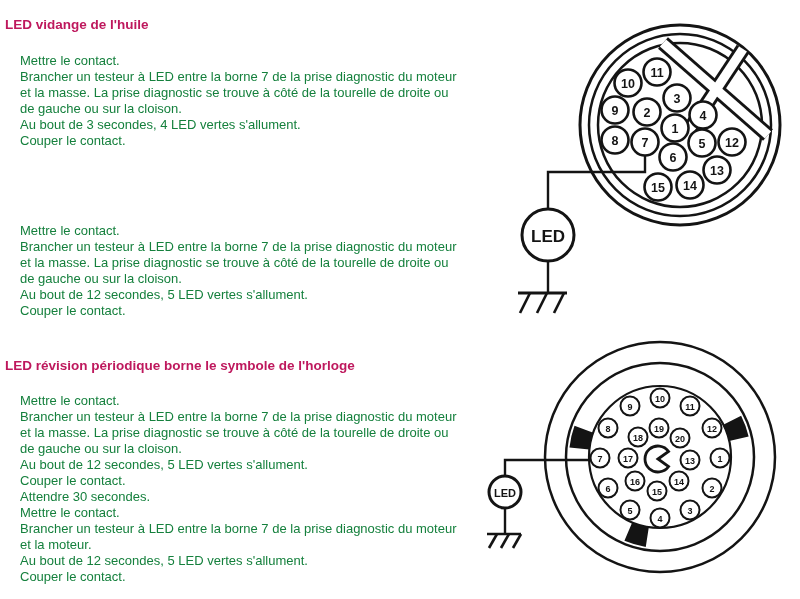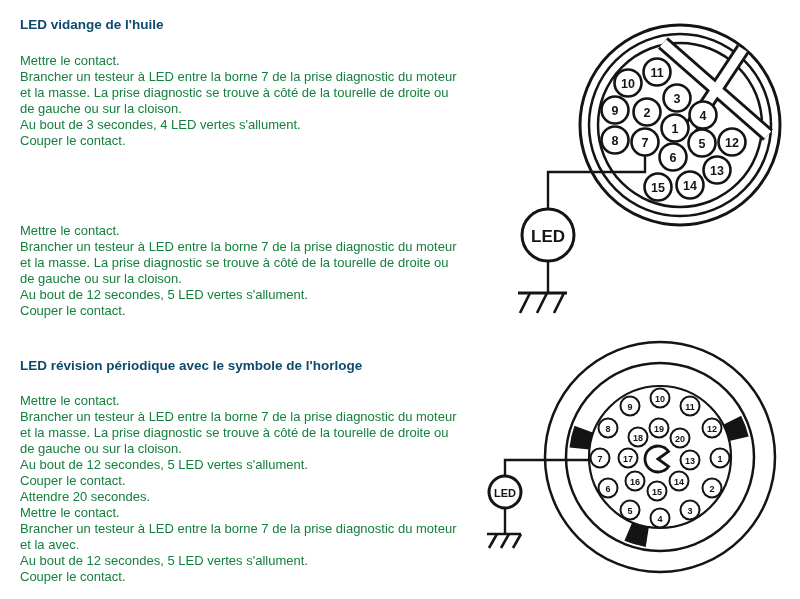--- a/index.html
+++ b/index.html
@@ -1,18 +1,18 @@
 <!DOCTYPE html>
 <html><head>
 <meta charset="utf-8">
 <style>
   html,body{margin:0;padding:0;background:#fff;}
   #page{position:relative;width:800px;height:599px;background:#ffffff;overflow:hidden;
         font-family:"Liberation Sans", sans-serif;}
-  .heading{position:absolute;left:20px;font-weight:bold;font-size:13.5px;color:#0c4a6e;white-space:nowrap;}
+  .heading{position:absolute;left:5px;font-weight:bold;font-size:13.5px;color:#be185d;white-space:nowrap;}
   .bodyblock{position:absolute;left:20px;color:#15803d;font-size:13px;line-height:16px;}
   .bodyline{white-space:nowrap;height:16px;}
   .diag{position:absolute;}
   .ring{fill:none;stroke:#141414;}
   .pin{fill:#ffffff;stroke:#141414;stroke-width:2.6;}
   .pin2{fill:#ffffff;stroke:#141414;stroke-width:2;}
   .pinlabel1{font:bold 12.5px "Liberation Sans", sans-serif;fill:#141414;text-anchor:middle;dominant-baseline:central;}
   .pinlabel2{font:bold 9px "Liberation Sans", sans-serif;fill:#141414;text-anchor:middle;dominant-baseline:central;}
   .wire{fill:none;stroke:#141414;stroke-width:2.4;}
   .ledcirc{fill:#ffffff;stroke:#141414;stroke-width:3;}
@@ -41,32 +41,32 @@
 
   <div class="bodyblock" style="top:223px;">
     <div class="bodyline">Mettre le contact.</div>
     <div class="bodyline">Brancher un testeur à LED entre la borne 7 de la prise diagnostic du moteur</div>
     <div class="bodyline">et la masse. La prise diagnostic se trouve à côté de la tourelle de droite ou</div>
     <div class="bodyline">de gauche ou sur la cloison.</div>
     <div class="bodyline">Au bout de 12 secondes, 5 LED vertes s'allument.</div>
     <div class="bodyline">Couper le contact.</div>
   </div>
 
-  <div class="heading" style="top:358px;">LED révision périodique avec le symbole de l'horloge</div>
+  <div class="heading" style="top:358px;">LED révision périodique borne le symbole de l'horloge</div>
   <div class="bodyblock" style="top:393px;">
     <div class="bodyline">Mettre le contact.</div>
     <div class="bodyline">Brancher un testeur à LED entre la borne 7 de la prise diagnostic du moteur</div>
     <div class="bodyline">et la masse. La prise diagnostic se trouve à côté de la tourelle de droite ou</div>
     <div class="bodyline">de gauche ou sur la cloison.</div>
     <div class="bodyline">Au bout de 12 secondes, 5 LED vertes s'allument.</div>
     <div class="bodyline">Couper le contact.</div>
-    <div class="bodyline">Attendre 20 secondes.</div>
-    <div class="bodyline">Mettre le contact.</div>
-    <div class="bodyline">Brancher un testeur à LED entre la borne 7 de la prise diagnostic du moteur</div>
-    <div class="bodyline">et la avec.</div>
+    <div class="bodyline">Attendre 30 secondes.</div>
+    <div class="bodyline">Mettre le contact.</div>
+    <div class="bodyline">Brancher un testeur à LED entre la borne 7 de la prise diagnostic du moteur</div>
+    <div class="bodyline">et la moteur.</div>
     <div class="bodyline">Au bout de 12 secondes, 5 LED vertes s'allument.</div>
     <div class="bodyline">Couper le contact.</div>
   </div>
 
   <svg class="diag" style="left:490px;top:10px;" width="310" height="310" viewBox="0 0 310 310">
     <circle class="ring" cx="190" cy="115" r="100" stroke-width="3"></circle>
     <circle class="ring" cx="190" cy="115" r="91" stroke-width="2.5"></circle>
     <circle class="ring" cx="190" cy="115" r="82" stroke-width="2.5"></circle>
 
     <g>

